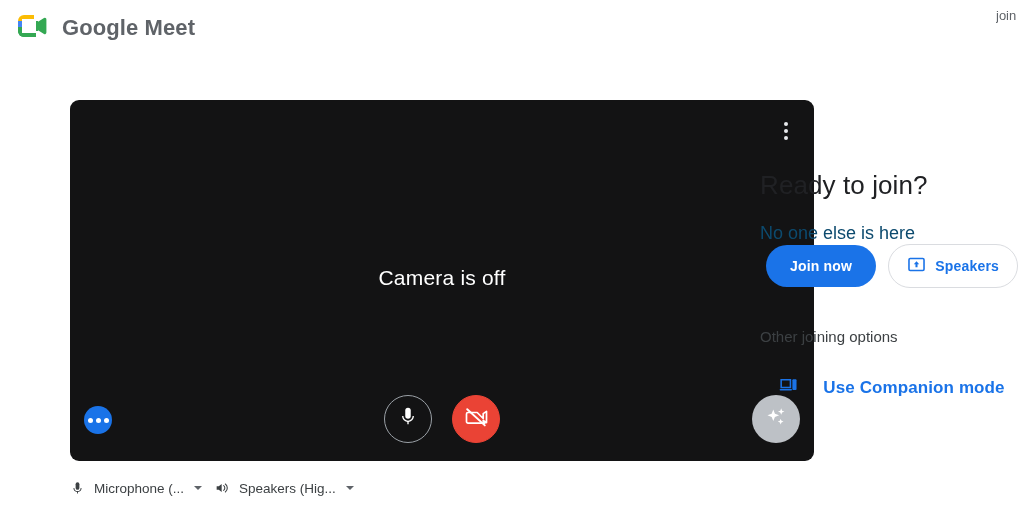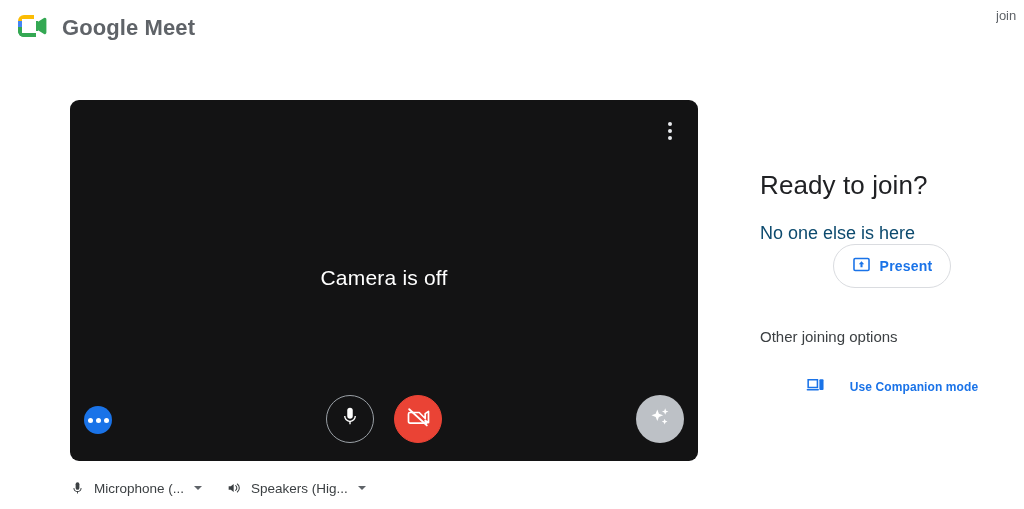--- a/index.html
+++ b/index.html
@@ -53,21 +53,21 @@
     overflow: hidden;
     width: 28px;
     direction: ltr;
   }
 
   
   #preview-wrap {
     position: absolute;
     left: 70px;
     top: 100px;
-    width: 628px;
+    width: 744px;
     height: 361px;
   }
   #video-preview {
     position: absolute;
     inset: 0;
     background: #131314;
     border-radius: 9px;
     overflow: hidden;
   }
   #camera-off-label {
@@ -165,21 +165,21 @@
 
   
   #device-bar {
     position: absolute;
     left: 70px;
     top: 474px;
     width: 640px;
     height: 28px;
     display: flex;
     align-items: center;
-    gap: 24px;
+    gap: 12px;
   }
   .device-chip {
     display: flex;
     align-items: center;
     gap: 9px;
     font-size: 13.5px;
     color: #3c4043;
     white-space: nowrap;
   }
   .device-chip .caret {
@@ -246,21 +246,21 @@
     font-size: 15px;
     color: #3c4043;
     margin-bottom: 32px;
   }
   #companion-mode-link {
     display: flex;
     align-items: center;
     justify-content: center;
     gap: 25px;
     color: #1a73e8;
-    font-size: 12px;
+    font-size: 17px;
     font-weight: 600;
     letter-spacing: .1px;
   }
 </style>
 </head>
 <body>
 
 <div id="app-header">
   <div id="brand">
     <span>
@@ -357,28 +357,31 @@
 
 
 </div>
 
 <div id="join-panel">
 
   <h1 id="join-heading">Ready to join?</h1>
   <div id="join-subtitle">No one else is here</div>
 
   <div id="join-actions">
+    <div id="join-now-button">
+      <span>Join now</span>
+    </div>
     <div id="present-button">
       <span>
         <svg width="19" height="19" viewBox="0 0 24 24">
           <rect x="2.5" y="4.5" width="19" height="15" rx="1.6" fill="none" stroke="#1a73e8" stroke-width="2"></rect>
           <path d="M12 8 l3.4 3.6 h-2.1 V15.6 h-2.6 V11.6 H8.6z" fill="#1a73e8"></path>
         </svg>
       </span>
-      <span>Present</span>
+      <span>Speakers</span>
     </div>
   </div>
 
   <div id="other-options-label">Other joining options</div>
 
   <div id="companion-mode-link">
     <span>
       <svg width="19" height="17" viewBox="0 0 24 22">
         <path d="M2.5 3.5 h12 v10 h-12 z" fill="none" stroke="#1a73e8" stroke-width="2"></path>
         <path d="M1.5 16.5 h14" stroke="#1a73e8" stroke-width="2" stroke-linecap="round"></path>

